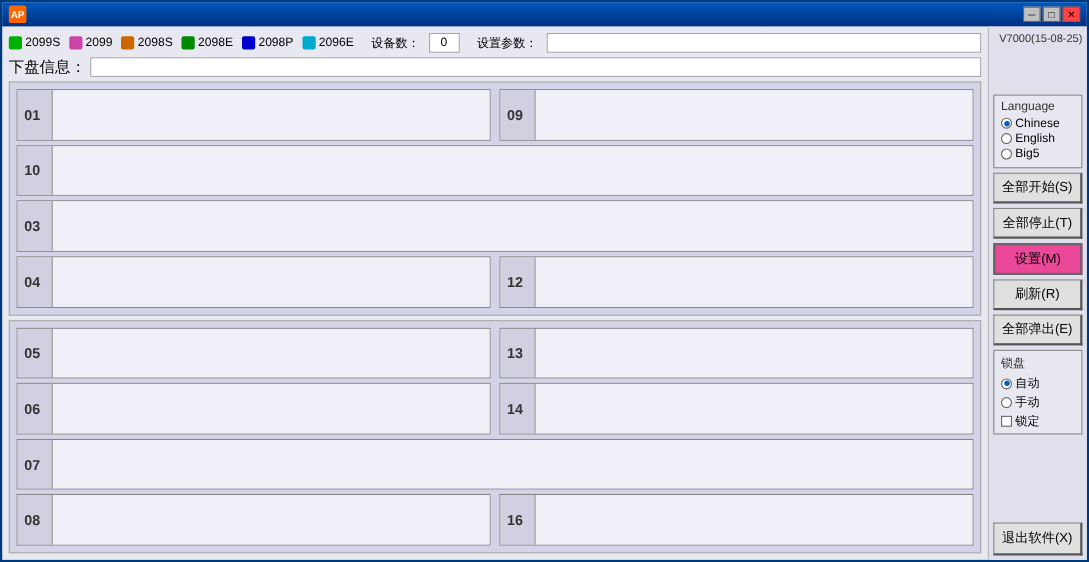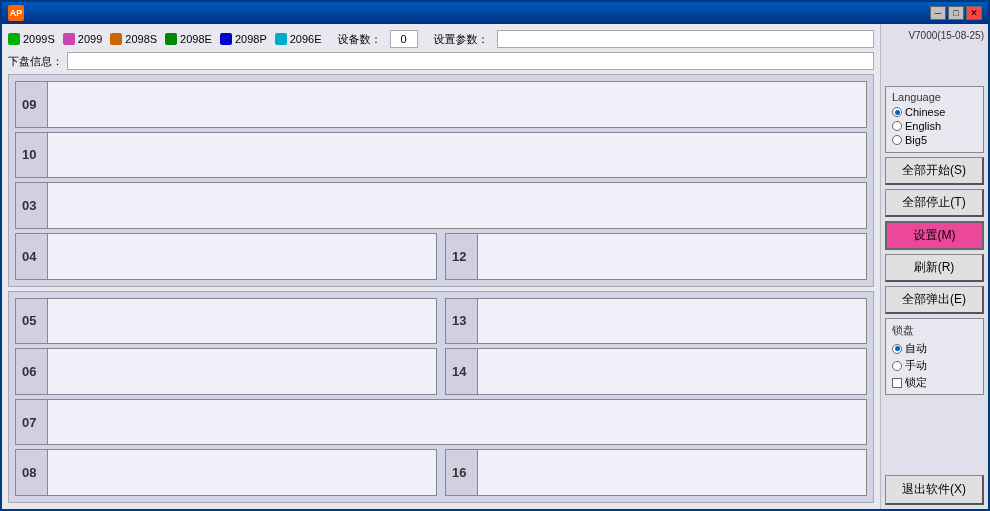--- a/index.html
+++ b/index.html
@@ -137,21 +137,21 @@
     }
 
     .info-bar {
       display: flex;
       align-items: center;
       gap: 4px;
       flex-shrink: 0;
     }
 
     .info-label {
-      font-size: 11px;
+      font-size: 14px;
       white-space: nowrap;
     }
 
     .info-input {
       flex: 1;
       height: 18px;
       border: 1px solid #aaa;
       background: white;
       font-size: 11px;
       padding: 0 2px;
@@ -200,21 +200,21 @@
       align-items: center;
       min-width: 32px;
     }
 
     .slot-content {
       flex: 1;
       background: #f0f0f8;
     }
 
     .sidebar {
-      width: 108px;
+      width: 90px;
       padding: 4px;
       display: flex;
       flex-direction: column;
       gap: 4px;
       flex-shrink: 0;
       background: #e0e0ec;
       border-left: 1px solid #bbb;
     }
 
     .version-text {
@@ -370,20 +370,24 @@
       <div class="info-bar">
         <span class="info-label">下盘信息：</span>
         <input class="info-input" type="text" value="" style="">
       </div>
 
       <div class="slots-container">
 
         <div class="slots-group">
           <div class="slots-row">
             <div class="slot">
+              <div class="slot-num">01</div>
+              <div class="slot-content"></div>
+            </div>
+            <div class="slot">
               <div class="slot-num">09</div>
               <div class="slot-content"></div>
             </div>
           </div>
           <div class="slots-row">
             <div class="slot">
               <div class="slot-num">10</div>
               <div class="slot-content"></div>
             </div>
           </div>

